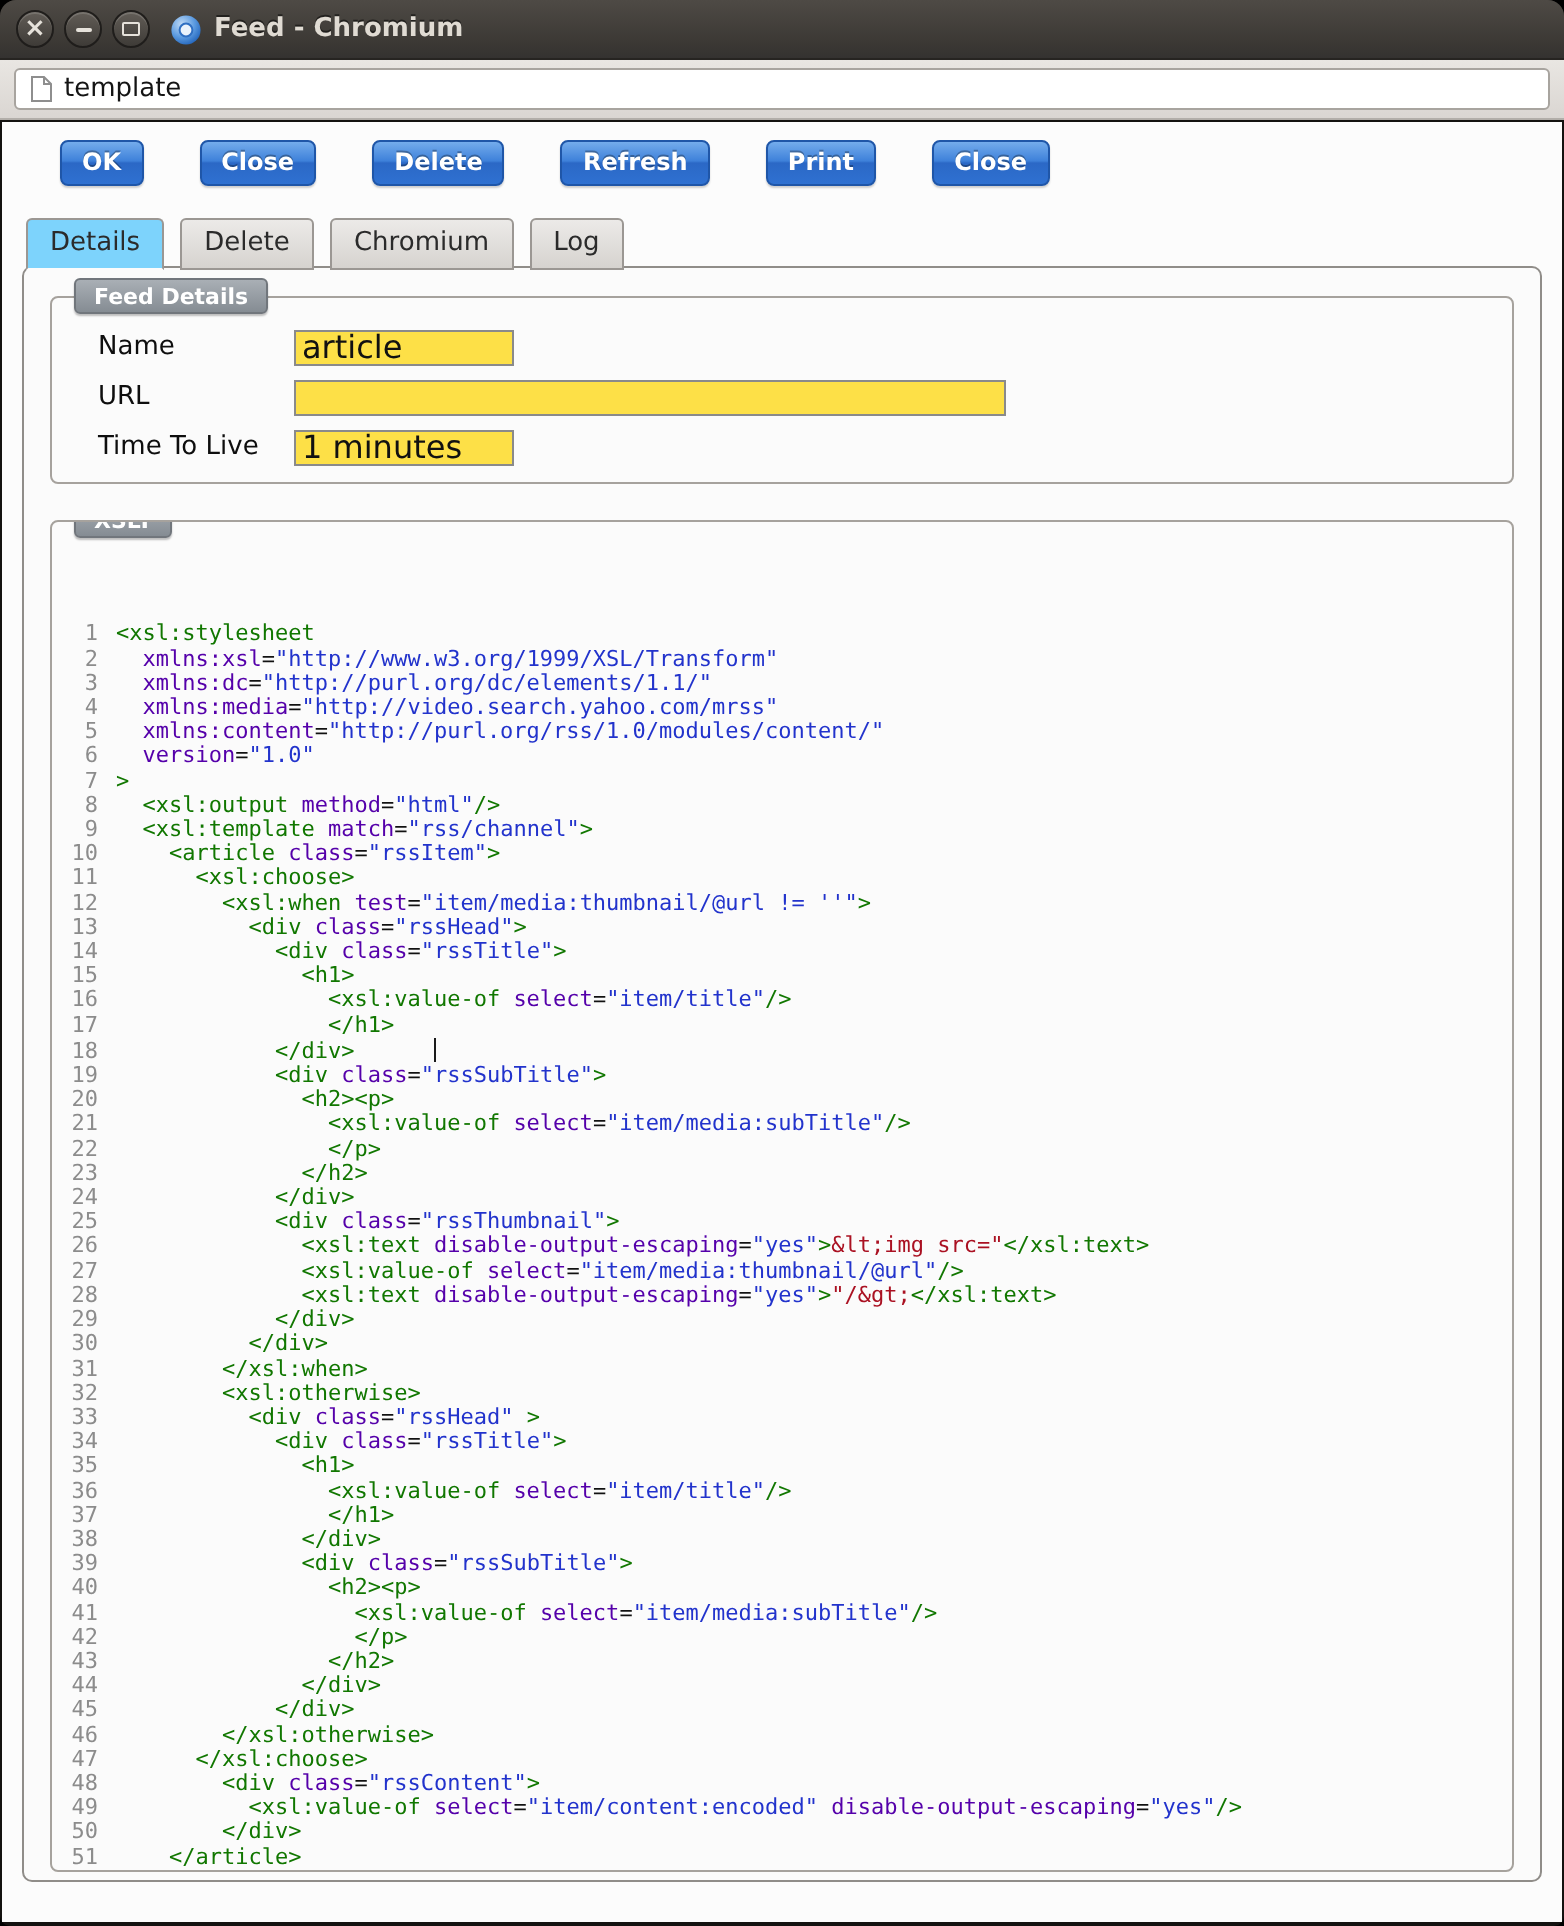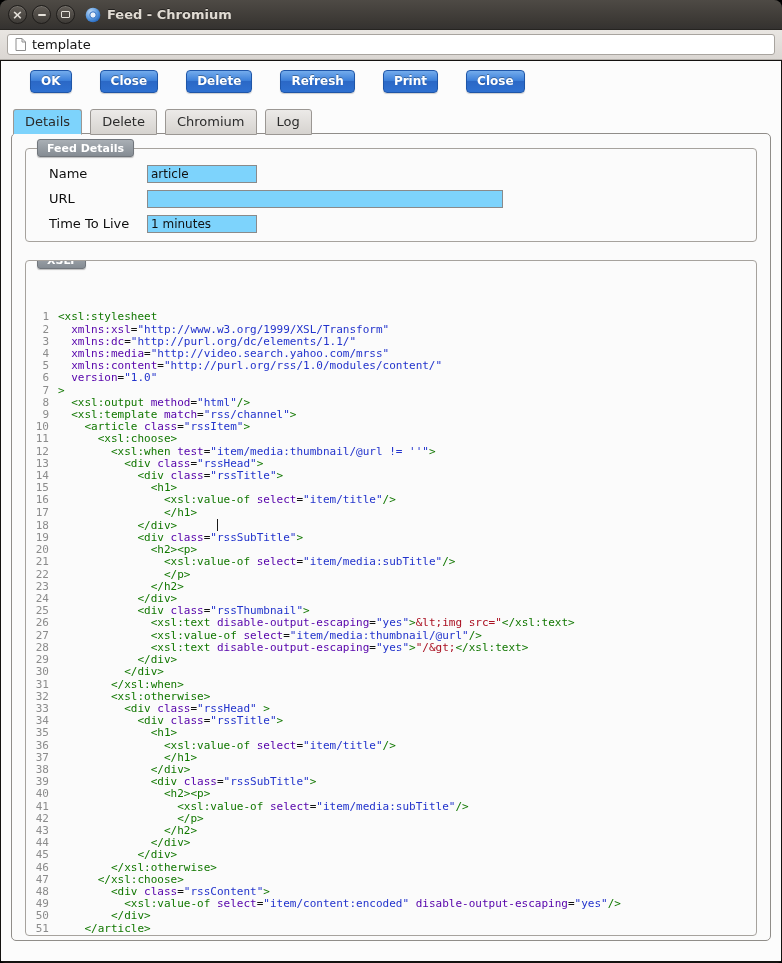--- a/index.html
+++ b/index.html
@@ -49,22 +49,22 @@
     background:#FBFBFB; border:1px solid #908D89; border-radius:5px; }
 
   .fieldset { position:relative; border:1px solid #A6A29D; border-radius:4px; }
   .legend { position:absolute; top:-10px; left:11px; height:18px; line-height:16px; padding:1px 9px;
     background:linear-gradient(#A9AFB5,#858C93); border:1px solid #71767C; border-radius:3px;
     color:#FFF; font-size:11px; font-weight:bold; box-shadow:0 1px 1px rgba(0,0,0,.25); }
 
   .feed { margin:14px 13px 0; padding:12px 0 5px; }
   .frow { display:flex; align-items:center; height:25px; padding-left:23px; }
   .flabel { width:98px; font-size:13px; color:#0E0E0E; }
-  .ti { height:18px; border:1px solid #8A8A8A; background:#7dd3fc; padding:1px 3px;
-    font-family:"DejaVu Sans",sans-serif; font-size:12px; color:#111; }
+  .ti { height:18px; border:1px solid #8A8A8A; background:#fde047; padding:1px 3px;
+    font-family:"DejaVu Sans",sans-serif; font-size:16px; color:#111; }
   .w-s { width:110px; } .w-l { width:356px; }
 
   .xslt { margin:18px 13px 12px; height:676px; padding:26px 2px 0 2px; overflow:hidden; }
   .codearea { font-family:"DejaVu Sans Mono",monospace; font-size:11px; line-height:12.2px;
     white-space:pre; color:#111; cursor:text; }
   .cl { white-space:pre; }
   .ln { display:inline-block; width:30px; text-align:right; padding-right:9px;
     color:var(--c-ln,#8C8C8C); -webkit-user-select:none; user-select:none; }
   .tk-tag { color:var(--c-tag,#117700); }
   .tk-attr { color:var(--c-attr,#5500AA); }

